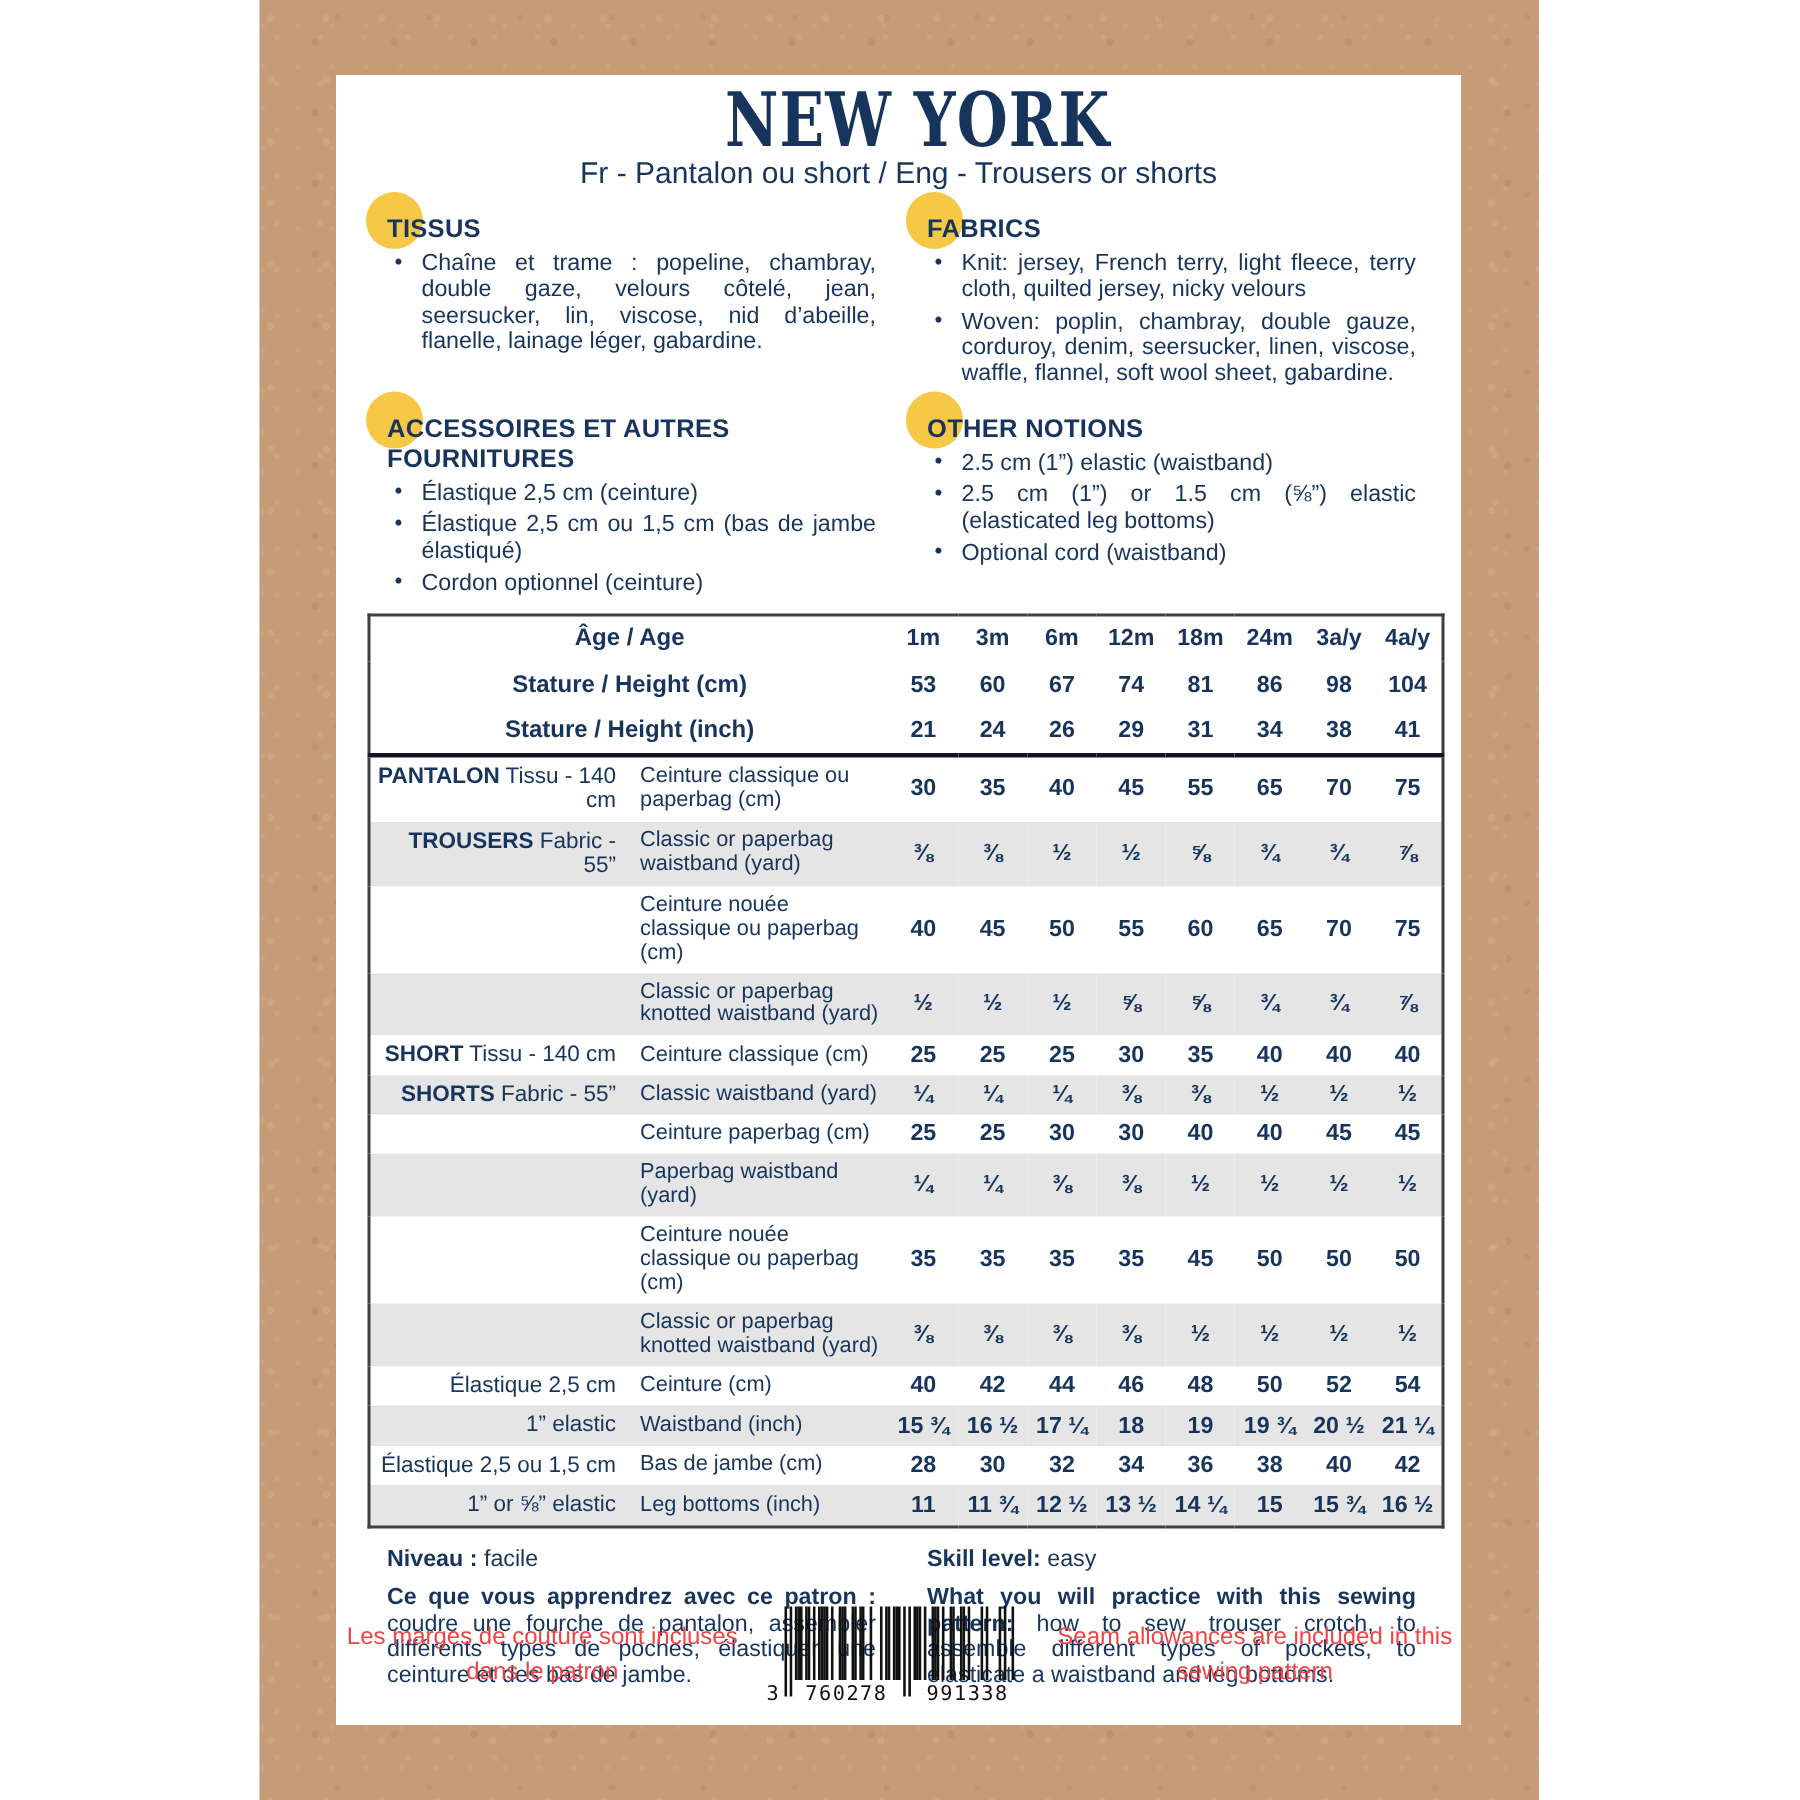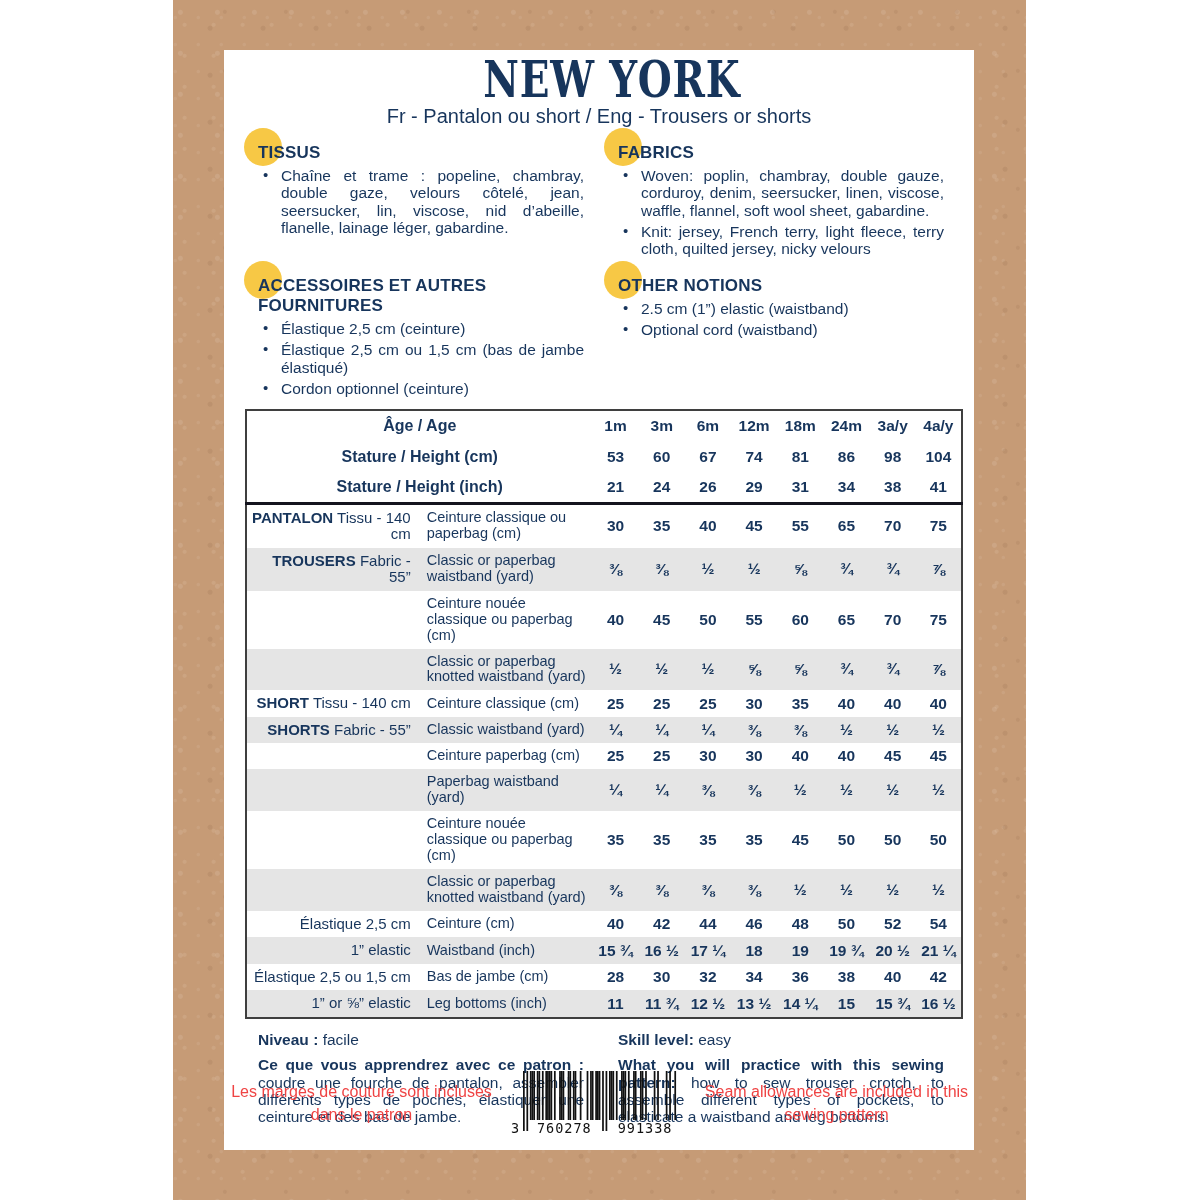--- a/index.html
+++ b/index.html
@@ -87,42 +87,43 @@
         <ul class="bullets">
             <li>Chaîne et trame : popeline, chambray, double gaze, velours côtelé, jean, seersucker, lin, viscose, nid d’abeille, flanelle, lainage léger, gabardine.</li>
           </ul>
       </div>
       <div class="section">
         <div class="section-head">
           <span class="dot"></span>
           <span class="txt">FABRICS</span>
         </div>
         <ul class="bullets">
+            <li>Knit: jersey, French terry, light fleece, terry cloth, quilted jersey, nicky velours</li>
             <li>Woven: poplin, chambray, double gauze, corduroy, denim, seersucker, linen, viscose, waffle, flannel, soft wool sheet, gabardine.</li>
-            <li>Knit: jersey, French terry, light fleece, terry cloth, quilted jersey, nicky velours</li>
           </ul>
       </div>
       <div class="section">
         <div class="section-head">
           <span class="dot"></span>
           <span class="txt">ACCESSOIRES ET AUTRES FOURNITURES</span>
         </div>
         <ul class="bullets">
             <li>Élastique 2,5 cm (ceinture)</li>
             <li>Élastique 2,5 cm ou 1,5 cm (bas de jambe élastiqué)</li>
             <li>Cordon optionnel (ceinture)</li>
           </ul>
       </div>
       <div class="section">
         <div class="section-head">
           <span class="dot"></span>
           <span class="txt">OTHER NOTIONS</span>
         </div>
         <ul class="bullets">
             <li>2.5 cm (1”) elastic (waistband)</li>
+            <li>2.5 cm (1”) or 1.5 cm (⅝”) elastic (elasticated leg bottoms)</li>
             <li>Optional cord (waistband)</li>
           </ul>
       </div>
     </div>
 
     <table class="sizes">
       <colgroup>
         <col class="c-lab">
           <col class="c-desc">
         <col class="c-val">

